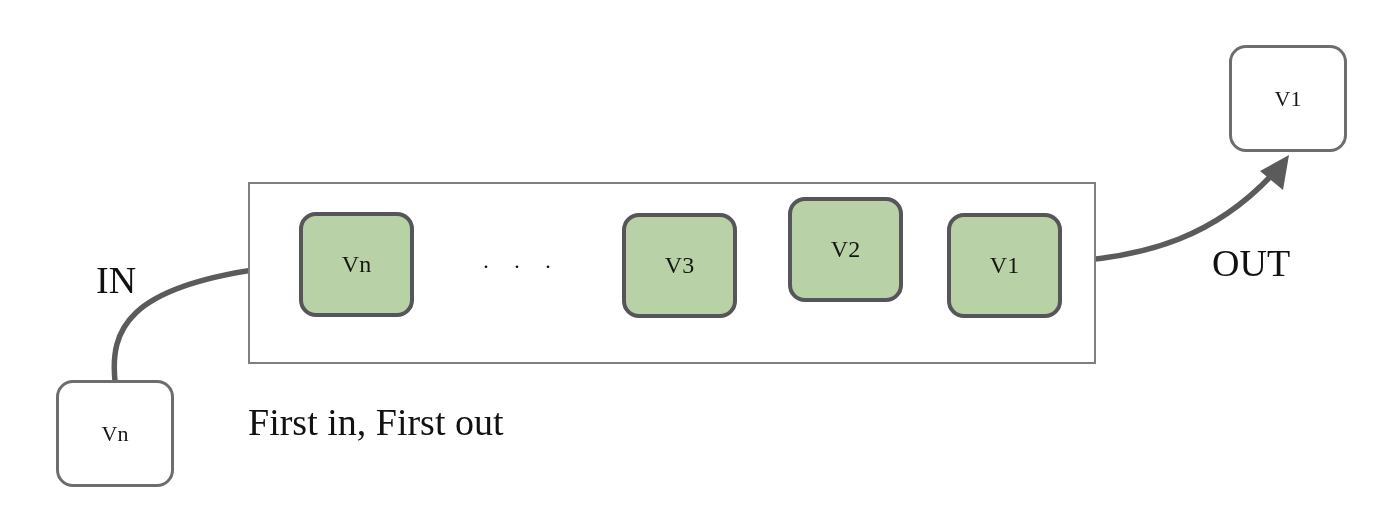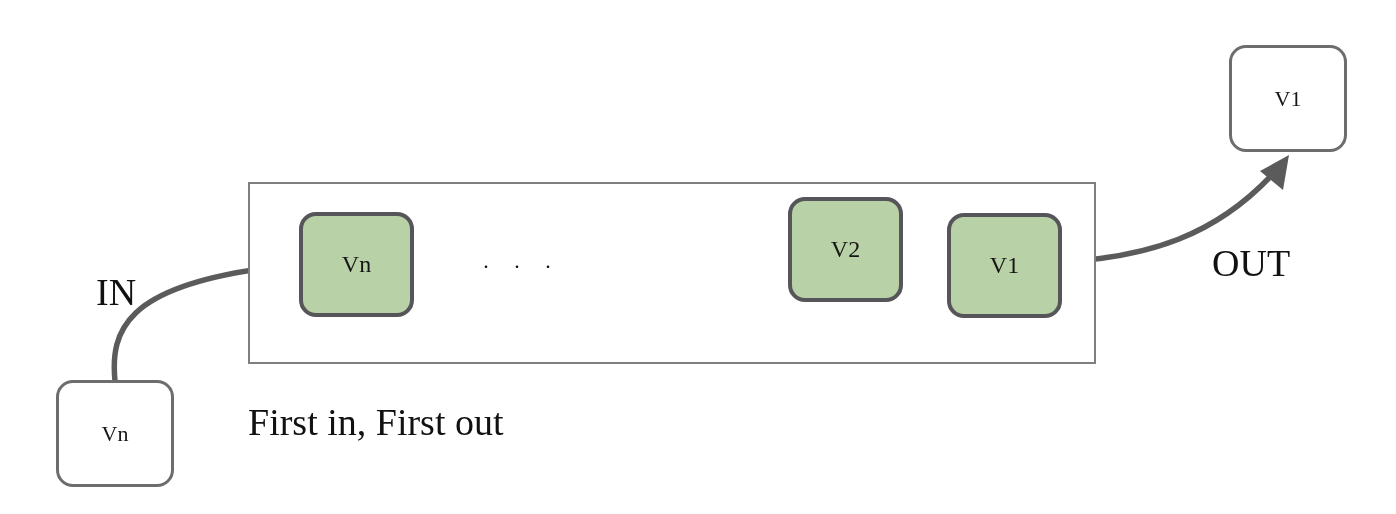--- a/index.html
+++ b/index.html
@@ -70,21 +70,21 @@
     color: #161616;
   }
   .node-in  { left: 56px;  top: 380px; }
   .node-out { left: 1229px; top: 45px; }
   .flow-label {
     position: absolute;
     font-size: 38px;
     color: #111111;
     white-space: nowrap;
   }
-  .label-in  { left: 96px;  top: 270px; }
+  .label-in  { left: 96px;  top: 258px; }
   .label-out { left: 1212px; top: 241px; }
   .caption {
     position: absolute;
     left: 248px; top: 400px;
     width: 848px;
     text-align: left;
     font-size: 38px;
     color: #111111;
     white-space: nowrap;
   }
@@ -106,20 +106,23 @@
       <polygon points="1289,155 1260,171 1283,190" fill="#5b5b5b"></polygon>
     </g>
   </svg>
 
   <div class="queue-container"></div>
 
   <div class="cell cell-vn">
     <span>Vn</span>
   </div>
   <div class="ellipsis">. . .</div>
+  <div class="cell cell-v3">
+    <span>V3</span>
+  </div>
   <div class="cell cell-v2">
     <span>V2</span>
   </div>
   <div class="cell cell-v1">
     <span>V1</span>
   </div>
 
   <div class="node node-in">
     <span>Vn</span>
   </div>

